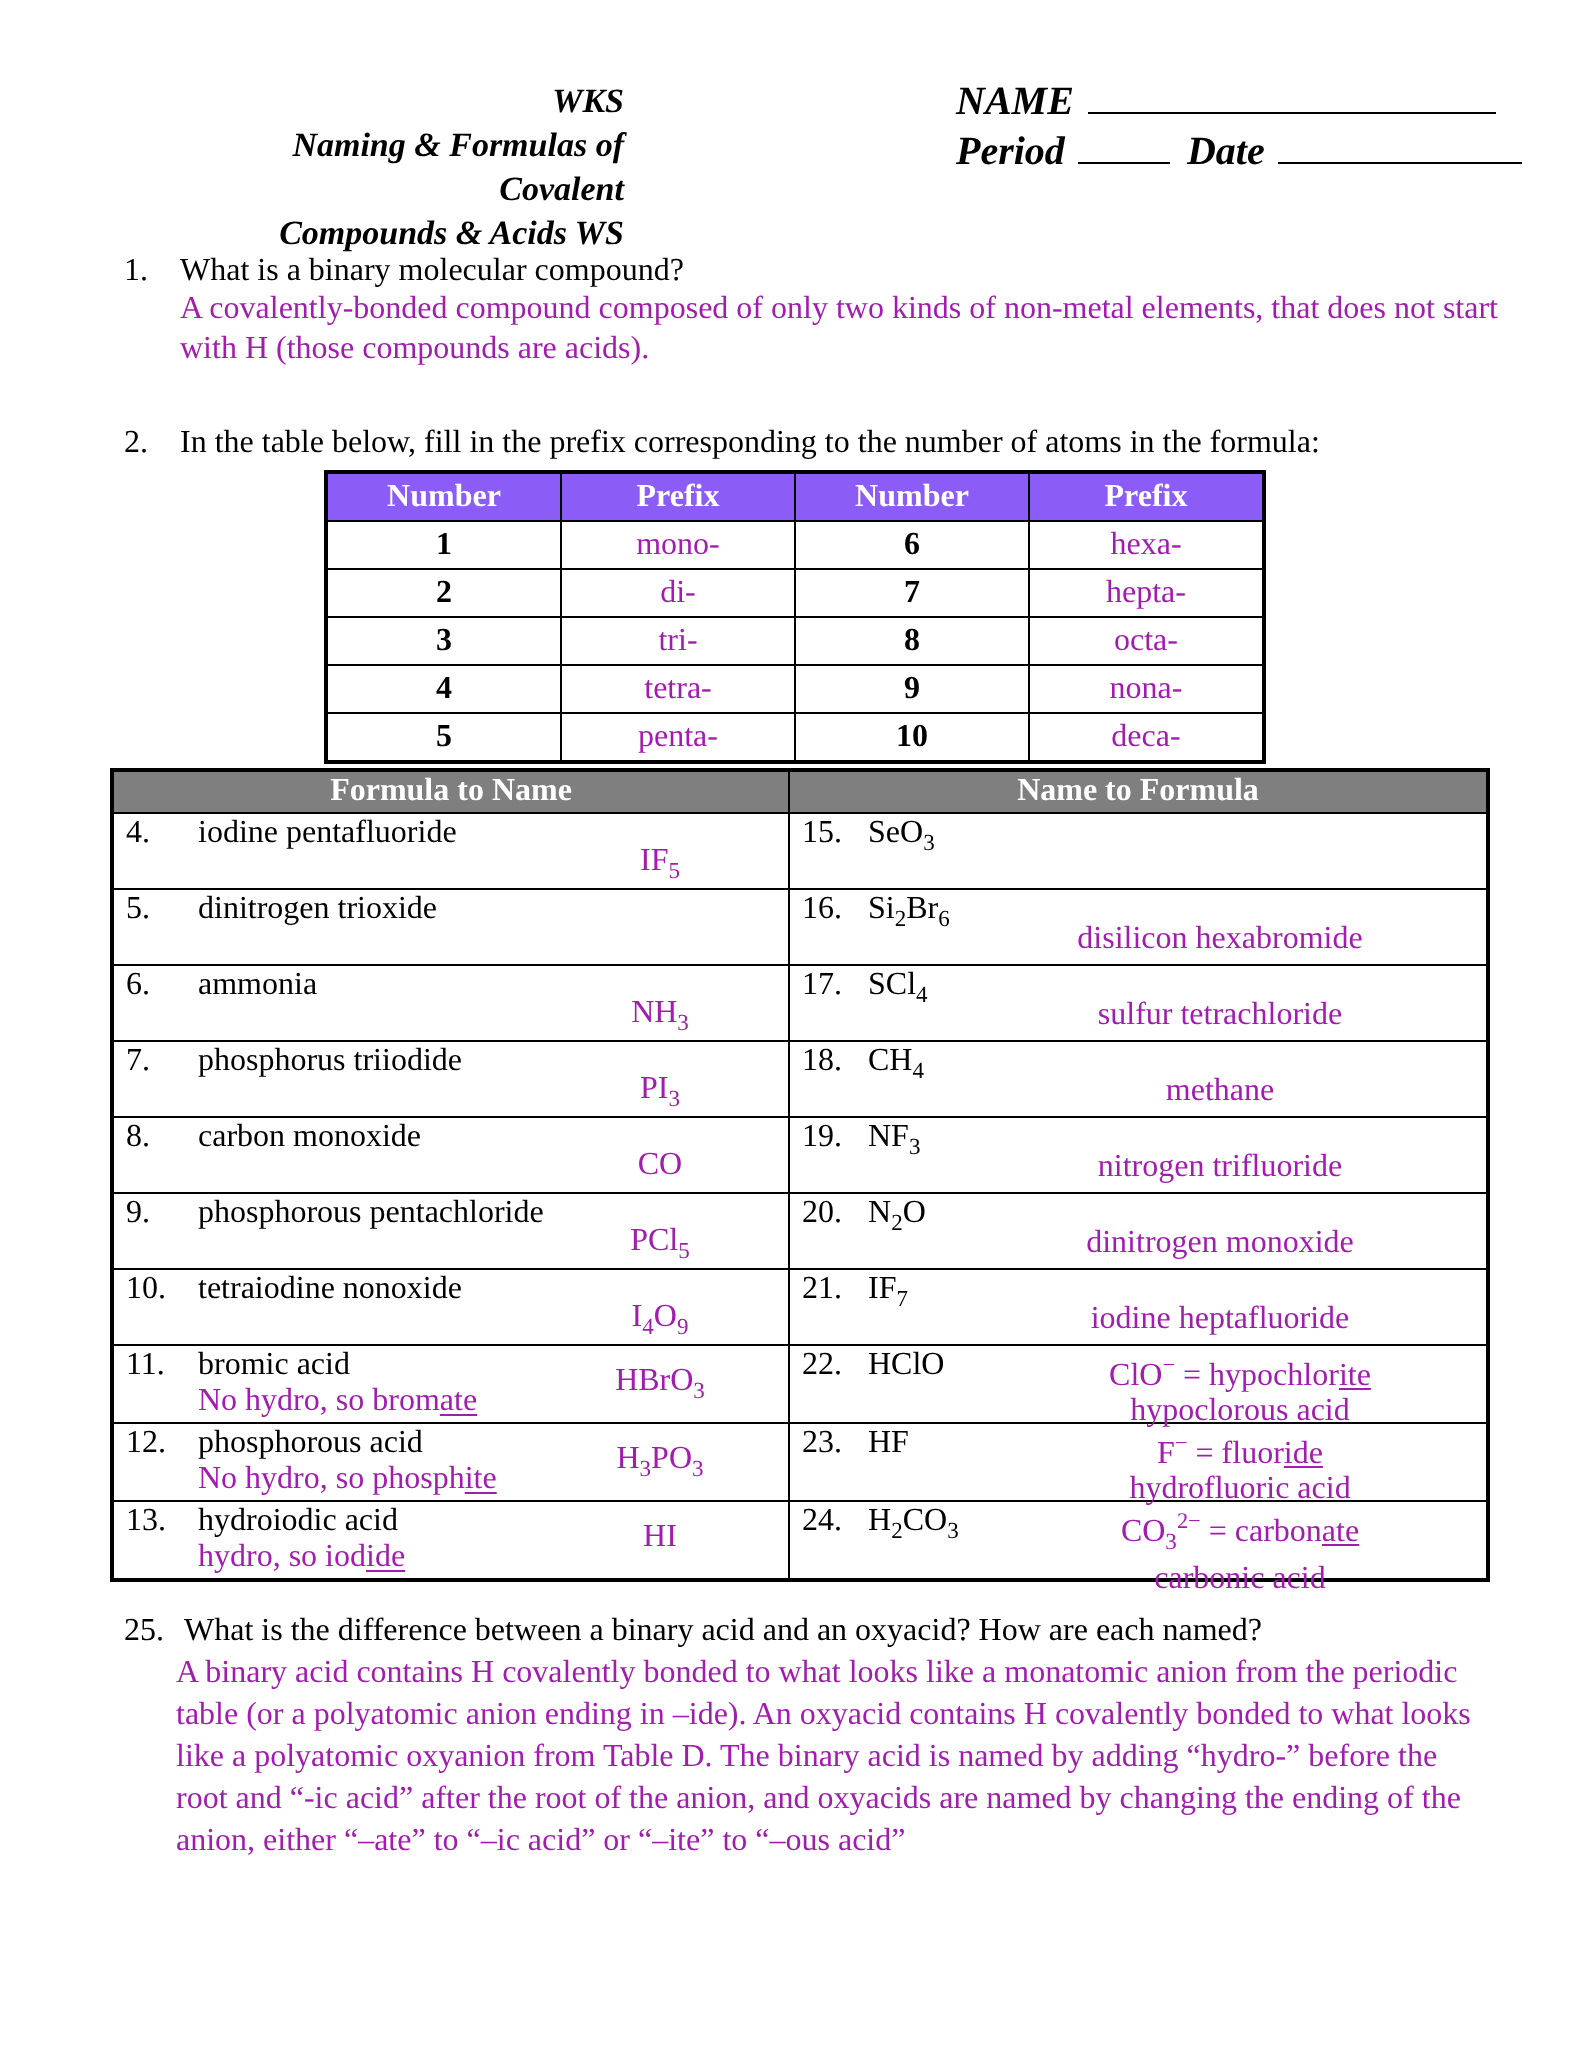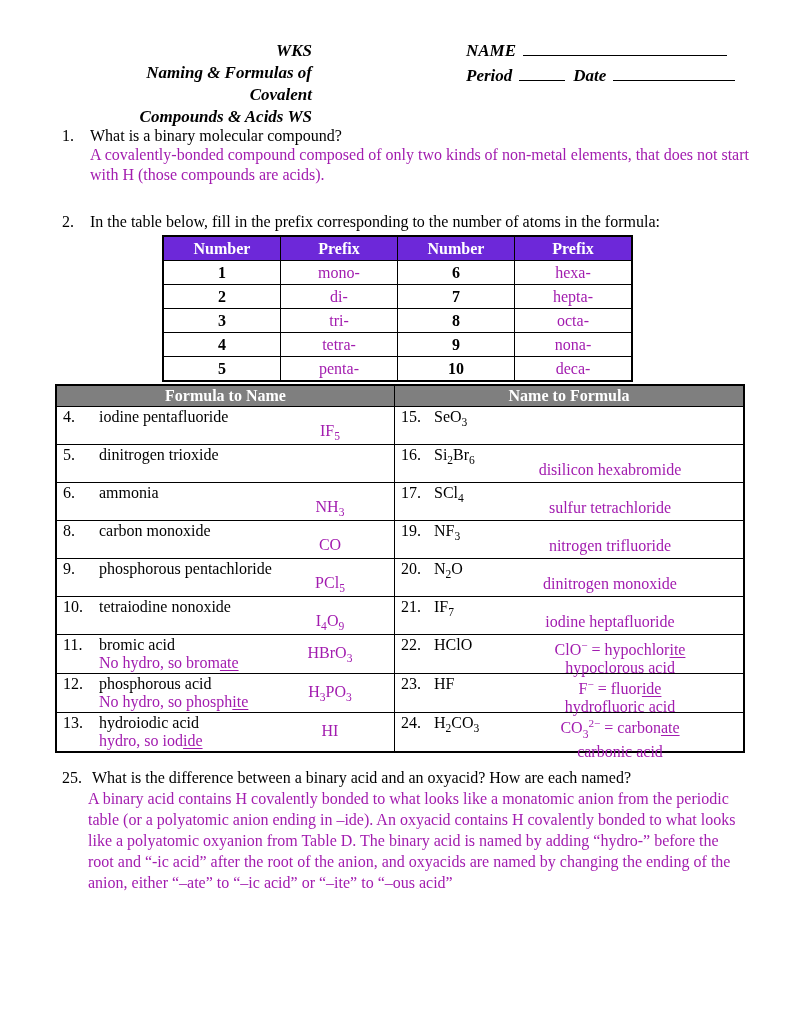--- a/index.html
+++ b/index.html
@@ -5,40 +5,40 @@
   html,body{margin:0;padding:0;background:#fff;}
   .page{
     position:relative; width:791px; height:1024px; background:#fff;
     box-sizing:border-box; padding:40px 0 0 57px; overflow:hidden;
     font-family:"Liberation Serif", serif; font-size:16px; color:#000;
   }
   
   .hdr{position:relative; height:70px;}
   .title{margin-left:35px; width:220px; text-align:right;
          font-weight:bold; font-style:italic; font-size:17px; line-height:22px;}
-  .fields{position:absolute; left:409px; top:0; width:280px;
-          font-weight:bold; font-style:italic; font-size:17px; line-height:22px;}
+  .fields{position:absolute; left:421px; top:0; width:280px;
+          font-weight:bold; font-style:italic; font-size:20px; line-height:22px;}
   .fline{white-space:nowrap; margin-bottom:3px;}
   .flabel{margin-right:7px;}
   .blank{display:inline-block; border-bottom:1px solid #000; height:15px; vertical-align:baseline;}
   .b-name{width:204px;} .b-period{width:46px; margin-right:8px;} .b-date{width:122px;}
   
   .q{display:flex; margin-left:5px;}
   .qn{flex:0 0 28px;}
   .qn25{flex:0 0 30px;}
   .red{color:#a21caf;font-family:Liberation Serif, serif;}
   .ans-block{margin-left:33px; width:675px; line-height:20px;}
   .q1{margin-top:16px; line-height:19px;}
   .q2{margin-top:27px; line-height:19px;}
   .q25{margin-top:14px; line-height:21px;}
   .ans25{margin-left:31px; width:656px; line-height:21px;}
   
   .ptable{border-collapse:collapse; margin:4px 0 0 105px; border:2px solid #000;}
   .ptable th,.ptable td{border:1px solid #000; width:116px; text-align:center; padding:0;}
-  .ptable th{background:#6d28d9; color:#fff; height:23px; font-size:16px;}
+  .ptable th{background:#8b5cf6; color:#fff; height:23px; font-size:16px;}
   .ptable td{height:23px;}
   .pnum{font-weight:bold;}
   
   .intro{margin-top:11px; width:697px; line-height:19px;}
   
   .mtable{margin-top:2px; margin-left:-2px; width:690px; border:2px solid #000; box-sizing:border-box;}
   .mhead{display:grid; grid-template-columns:337px 349px; height:20px;}
   .mhead .hc{background:#7f7f7f; color:#fff; font-weight:bold; text-align:center; line-height:20px;}
   .mhead .hc+.hc{border-left:1px solid #000;}
   .mrow{display:grid; grid-template-columns:337px 349px; height:37px; border-top:1px solid #000;}
@@ -161,20 +161,30 @@
       <div class="cell cl">
         <div class="qline"><span class="qnum">6.</span><span>ammonia</span></div>
         <div class="ansl red">NH<sub>3</sub></div>
       </div>
       <div class="cell cr">
         <div class="qline"><span class="qnum-r">17.</span><span>SCl<sub>4</sub></span></div>
         <div class="ansr red">sulfur tetrachloride</div>
       </div>
     </div>
 
+    <div class="mrow">
+      <div class="cell cl">
+        <div class="qline"><span class="qnum">7.</span><span>phosphorus triiodide</span></div>
+        <div class="ansl red">PI<sub>3</sub></div>
+      </div>
+      <div class="cell cr">
+        <div class="qline"><span class="qnum-r">18.</span><span>CH<sub>4</sub></span></div>
+        <div class="ansr red">methane</div>
+      </div>
+    </div>
 
     <div class="mrow">
       <div class="cell cl">
         <div class="qline"><span class="qnum">8.</span><span>carbon monoxide</span></div>
         <div class="ansl red">CO</div>
       </div>
       <div class="cell cr">
         <div class="qline"><span class="qnum-r">19.</span><span>NF<sub>3</sub></span></div>
         <div class="ansr red">nitrogen trifluoride</div>
       </div>

